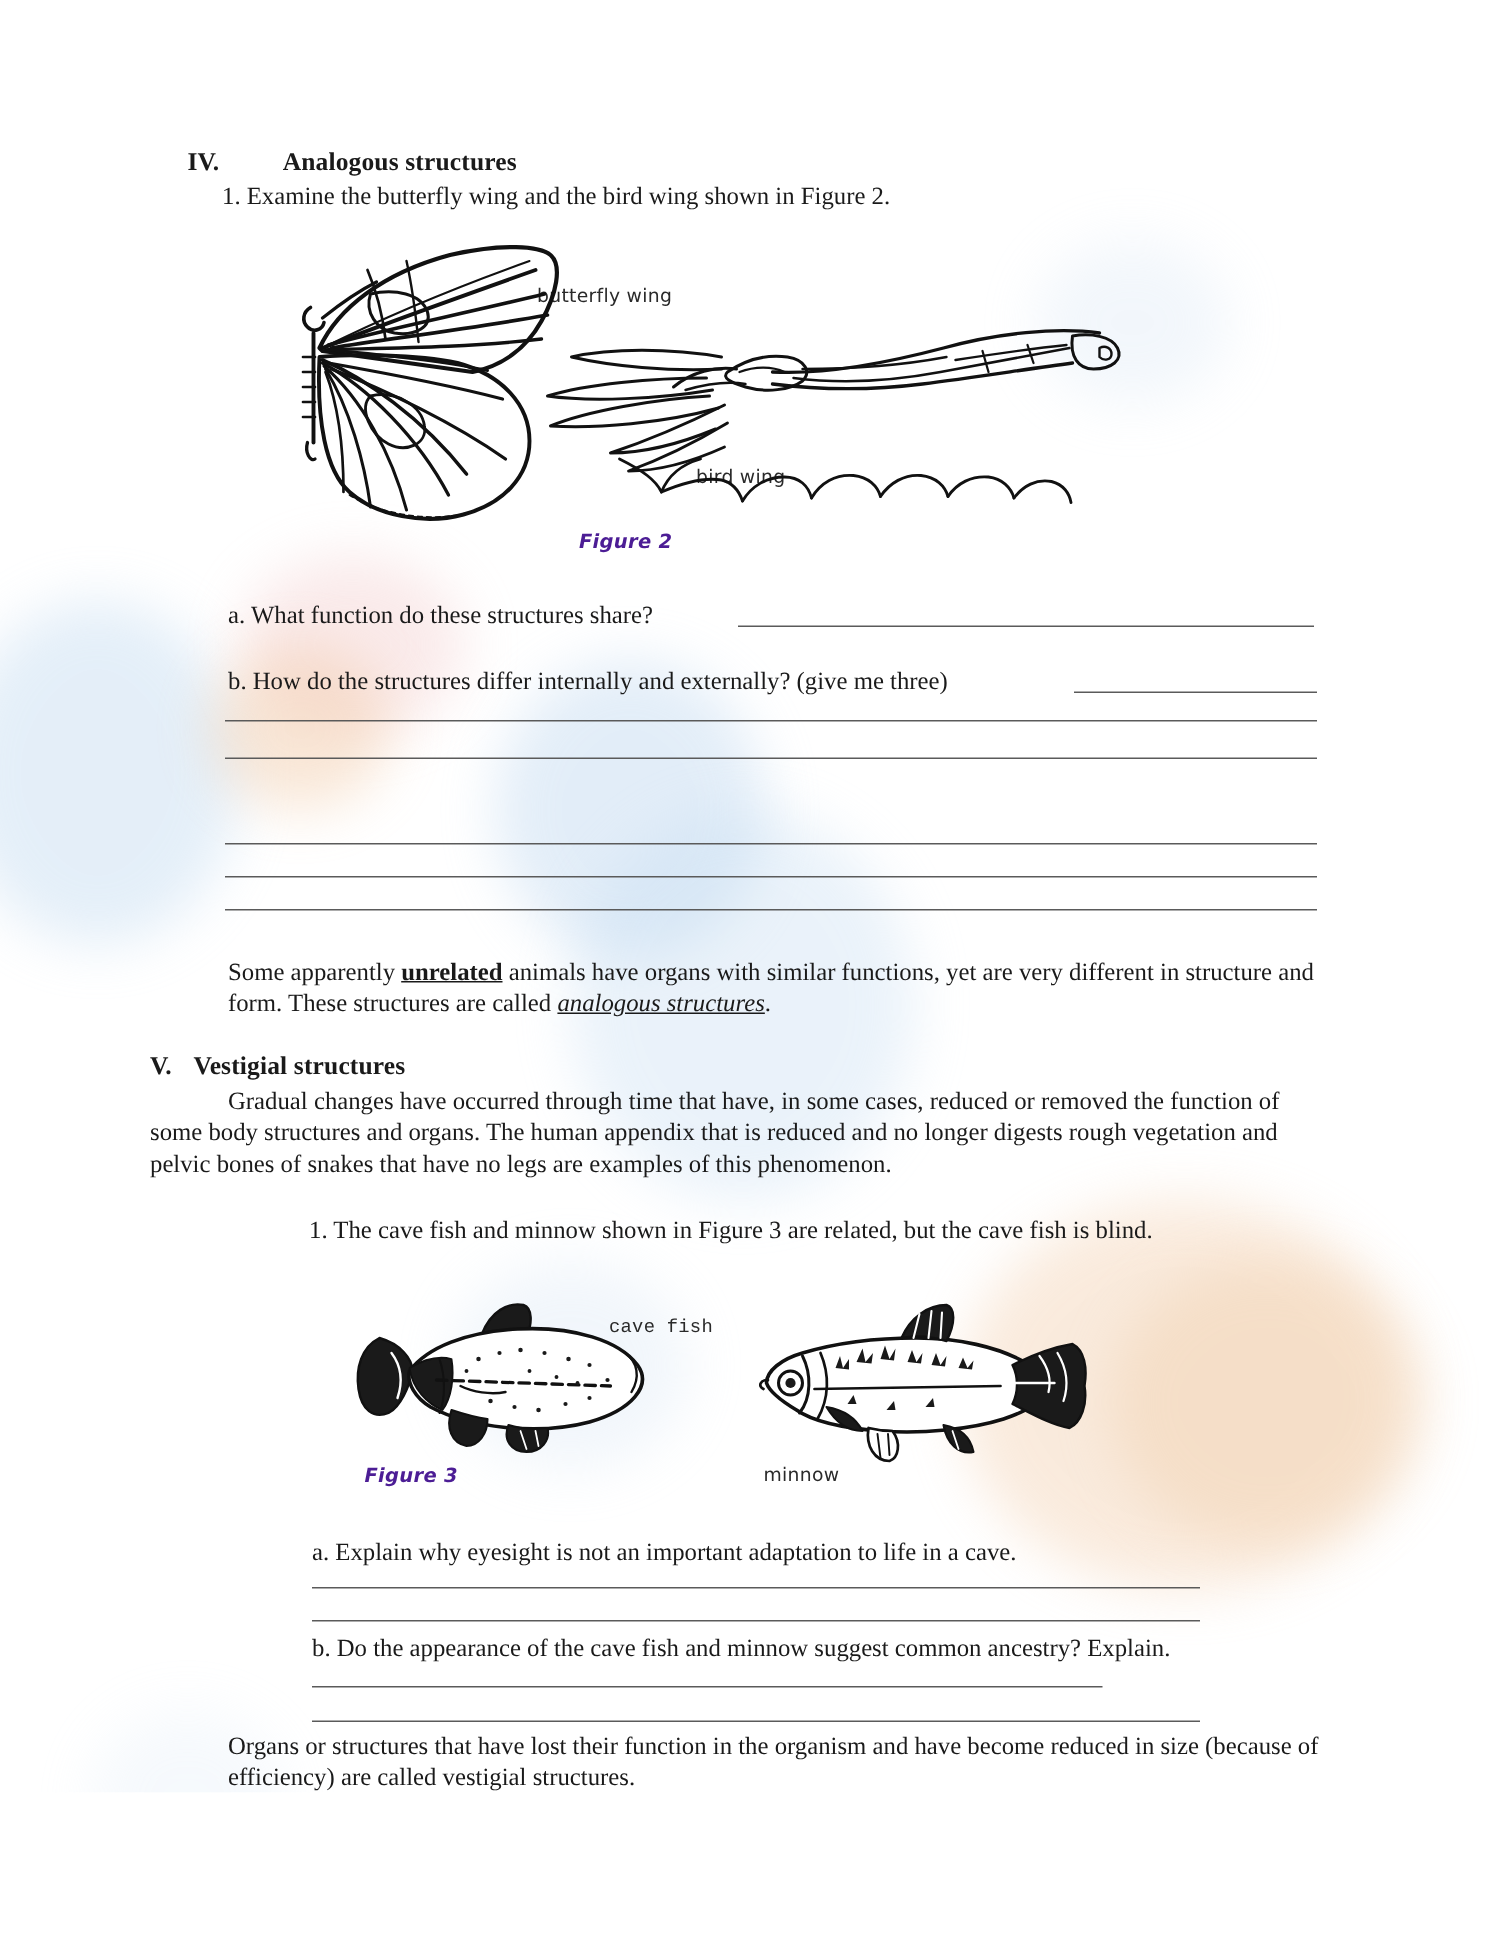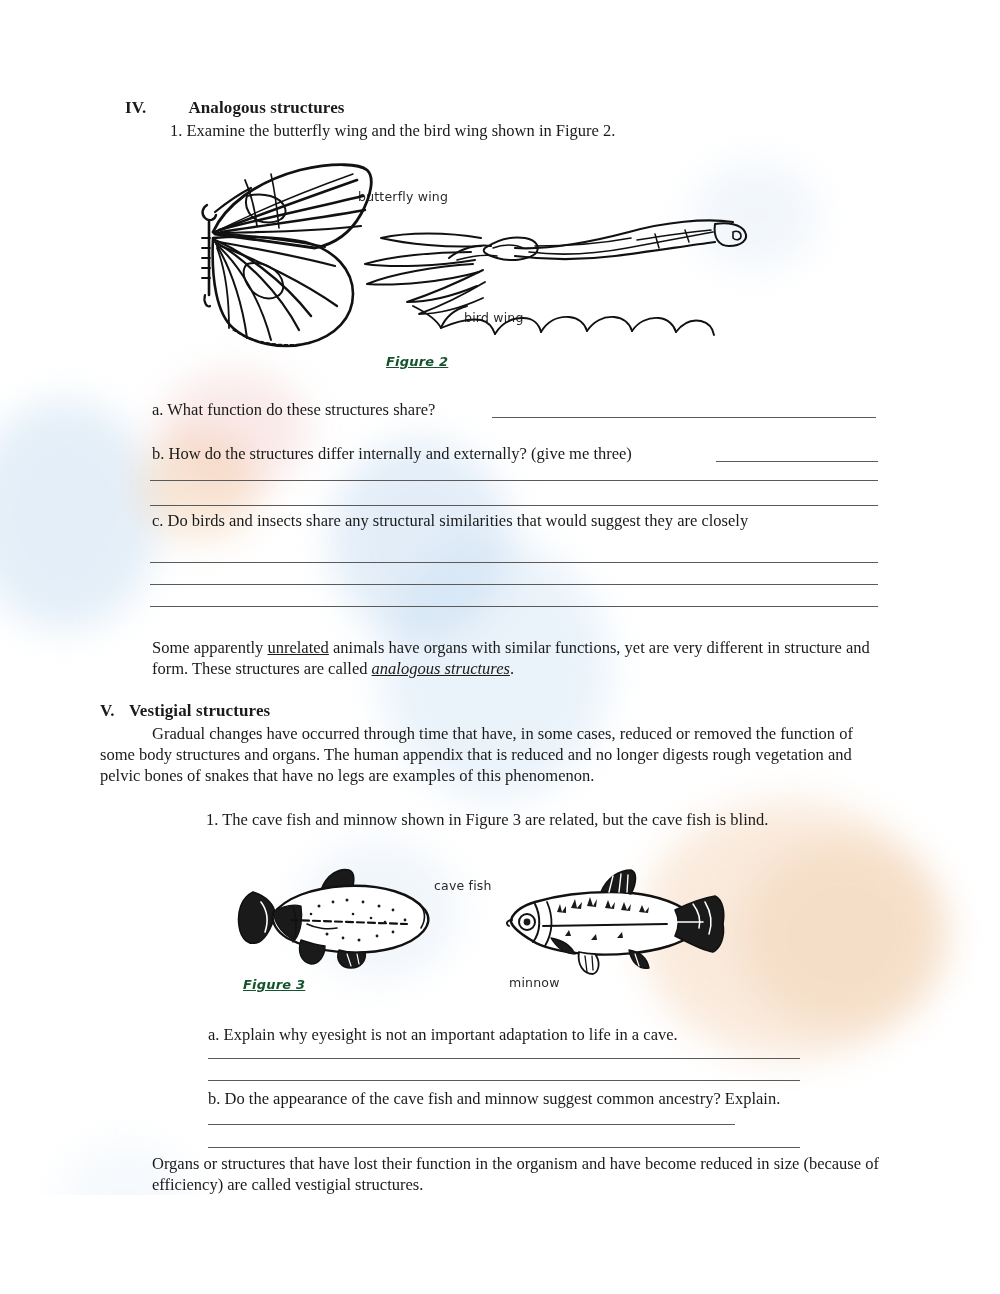--- a/index.html
+++ b/index.html
@@ -57,28 +57,27 @@
     font-size: 12.5px;
     color: #2a2a2a;
     letter-spacing: .2px;
   }
   .fig-cap {
     position: absolute;
     font-family: "DejaVu Sans", "Liberation Sans", sans-serif;
     font-size: 13px;
     font-weight: bold;
     font-style: italic;
-    color: #14532d;
+    color: #4c1d95;
     letter-spacing: .2px;
-    text-decoration: underline;
   }
 
   .fig { position: absolute; z-index: 2; }
 
-  u.b { font-weight: normal; text-decoration: underline; }
+  u.b { font-weight: bold; text-decoration: underline; }
   i.u { font-style: italic; text-decoration: underline; }
   b.n { font-weight: normal; }
 </style>
 </head>
 <body>
 
 <div class="page">
 
   <div class="wm" style="left:-30px; top:400px; width:190px; height:230px; background:#bcd7ef; opacity:.40;"></div>
   <div class="wm" style="left:160px; top:370px; width:150px; height:120px; background:#f2c9c9; opacity:.38;"></div>
@@ -91,21 +90,21 @@
   <div class="wm" style="left:300px; top:840px; width:160px; height:140px; background:#cfe0f2; opacity:.28;"></div>
   <div class="wm" style="left:60px; top:1140px; width:130px; height:120px; background:#d7e6f5; opacity:.22;"></div>
 
   <div class="content">
 
     <div class="sec-head" style="left:125px; top:98px;">
       <span class="num" style="min-width:60px;">IV.</span>
       <span>Analogous structures</span>
     </div>
 
-    <div class="para" style="left:170px; top:120px; width:740px;">1. Examine the butterfly wing and the bird wing shown in Figure 2.</div>
+    <div class="para" style="left:148px; top:120px; width:740px;">1. Examine the butterfly wing and the bird wing shown in Figure 2.</div>
 
     <svg class="fig" style="left:185px; top:160px;" width="570" height="200" viewBox="0 0 570 200">
       <g fill="none" stroke="#111" stroke-linecap="round" stroke-linejoin="round">
 
         <path d="M22,45 C17,48 16,54 20,58 C24,62 30,60 31,55" stroke-width="2.4"></path>
         <path d="M24,62 L24,135" stroke-width="2.6"></path>
         <path d="M17,78 L25,78 M17,88 L25,88 M17,98 L25,98 M17,108 L25,108 M17,118 L25,118" stroke-width="1.8"></path>
         <path d="M20,135 C18,142 22,148 25,146" stroke-width="2.2"></path>
 
         <path d="M30,52 C45,40 58,32 66,28" stroke-width="2.2"></path>
@@ -177,21 +176,20 @@
 
     <div class="q" style="left:152px; top:399px;">a. What function do these structures share?</div>
     <div class="rule" style="left:492px; top:417px; width:384px;"></div>
 
     <div class="q" style="left:152px; top:443px;">b. How do the structures differ internally and externally? (give me three)</div>
     <div class="rule" style="left:716px; top:461px; width:162px;"></div>
     <div class="rule" style="left:150px; top:480px; width:728px;"></div>
     <div class="rule" style="left:150px; top:505px; width:728px;"></div>
 
     <div class="q" style="left:152px; top:510px; width:730px;">
-      <div>c. Do birds and insects share any structural similarities that would suggest they are closely</div>
     </div>
     <div class="rule" style="left:150px; top:562px; width:728px;"></div>
     <div class="rule" style="left:150px; top:584px; width:728px;"></div>
     <div class="rule" style="left:150px; top:606px; width:728px;"></div>
 
     <div class="para" style="left:152px; top:637px; width:725px;">
       <span>Some apparently </span><u class="b">unrelated</u><span> animals have organs with similar functions, yet are very different in structure and form.  These structures are called </span><i class="u">analogous structures</i><span>.</span>
     </div>
 
     <div class="sec-head" style="left:100px; top:701px;">
@@ -282,21 +280,21 @@
 
         <path d="M394,88 C396,100 404,108 414,106 C412,96 406,90 394,88 Z" fill="#1a1a1a" stroke-width="1.4"></path>
         <path d="M400,92 L404,104" fill="none" stroke="#fff" stroke-width="1.2"></path>
 
         <path d="M440,48 C452,42 468,36 480,34 C488,38 490,50 488,62 C490,74 486,86 478,90 C466,88 452,80 440,74 C444,66 444,56 440,48 Z" fill="#1a1a1a" stroke-width="1.6"></path>
         <path d="M458,42 C464,50 466,58 464,66 M470,40 C476,50 478,60 474,72" fill="none" stroke="#fff" stroke-width="1.5"></path>
         <path d="M434,60 L468,60" fill="none" stroke="#fff" stroke-width="1.6"></path>
       </g>
     </svg>
 
-    <div class="fig-label" style="left:434px; top:878px;">cave fish</div>
+    <div class="fig-label" style="left:406px; top:878px;font-family:Liberation Mono, monospace;">cave fish</div>
     <div class="fig-label" style="left:509px; top:975px;text-align:right;">minnow</div>
     <div class="fig-cap" style="left:243px; top:977px;">Figure 3</div>
 
     <div class="q" style="left:208px; top:1024px;">
       <span>a. Explain why eyesight is not an important adaptation to life in a </span><b class="n">cave</b><span>.</span>
     </div>
     <div class="rule" style="left:208px; top:1058px; width:592px;"></div>
     <div class="rule" style="left:208px; top:1080px; width:592px;"></div>
 
     <div class="q" style="left:208px; top:1088px; width:680px;">b. Do the appearance of the cave fish and minnow suggest common ancestry?  Explain.</div>

